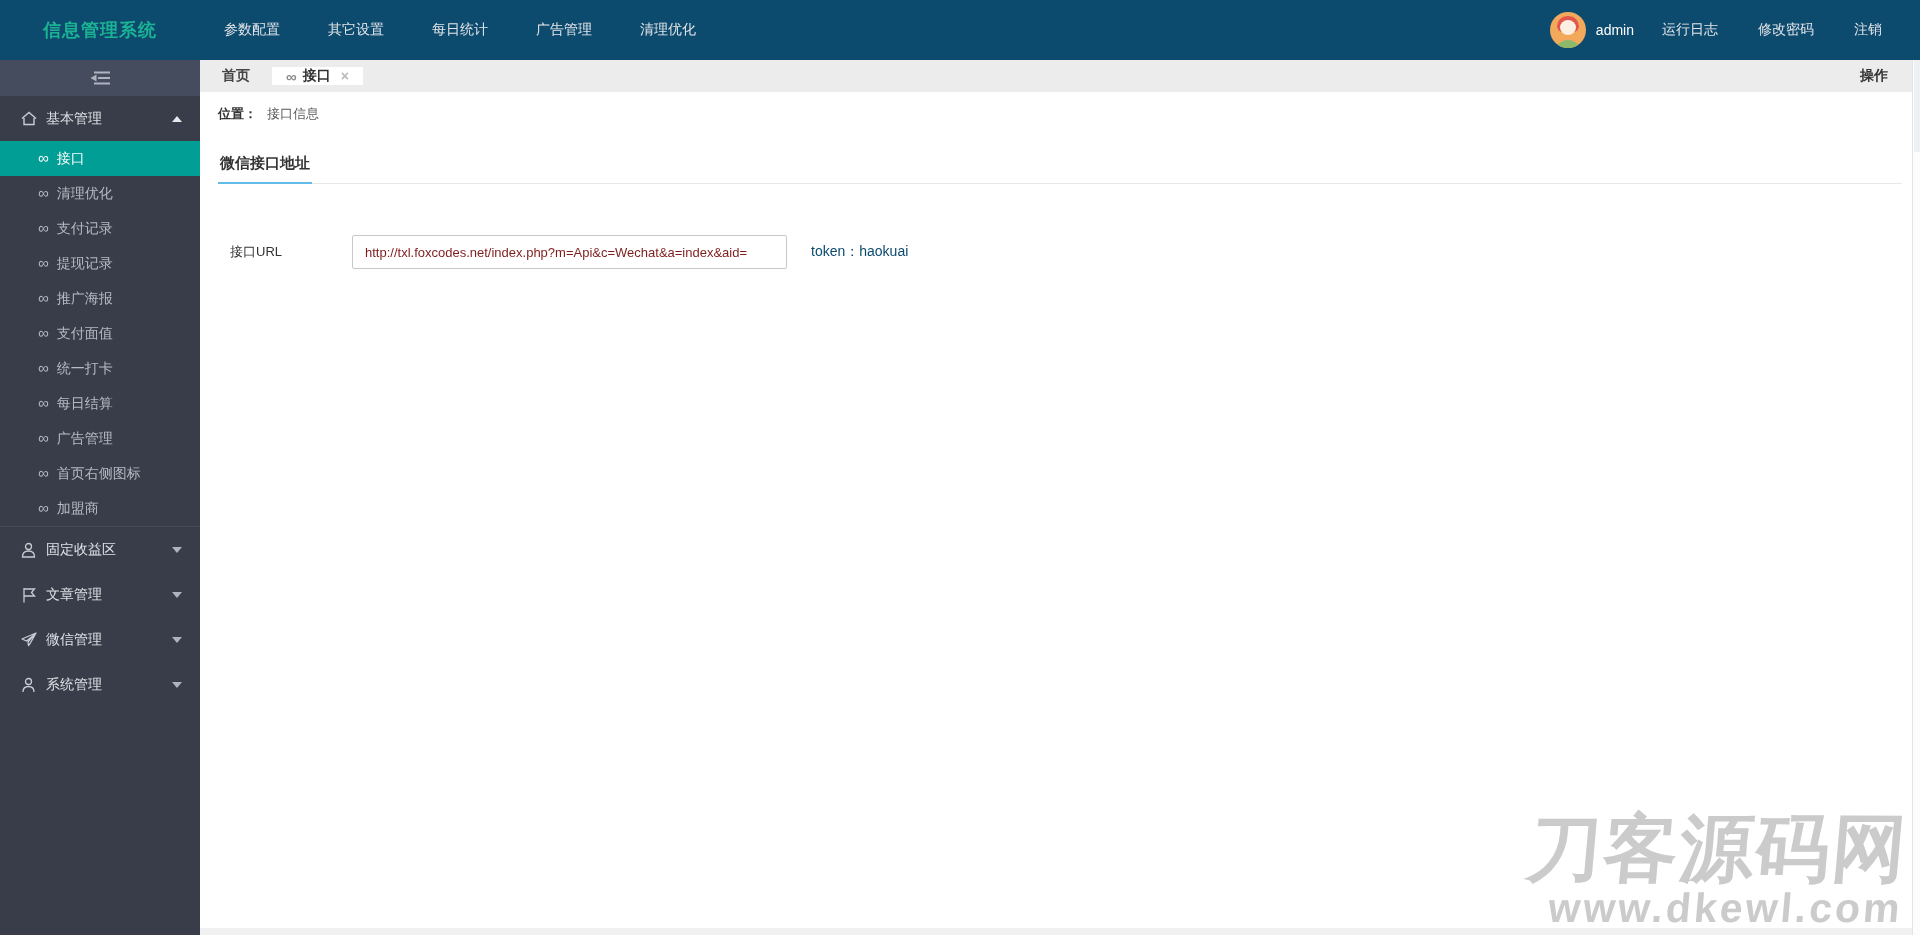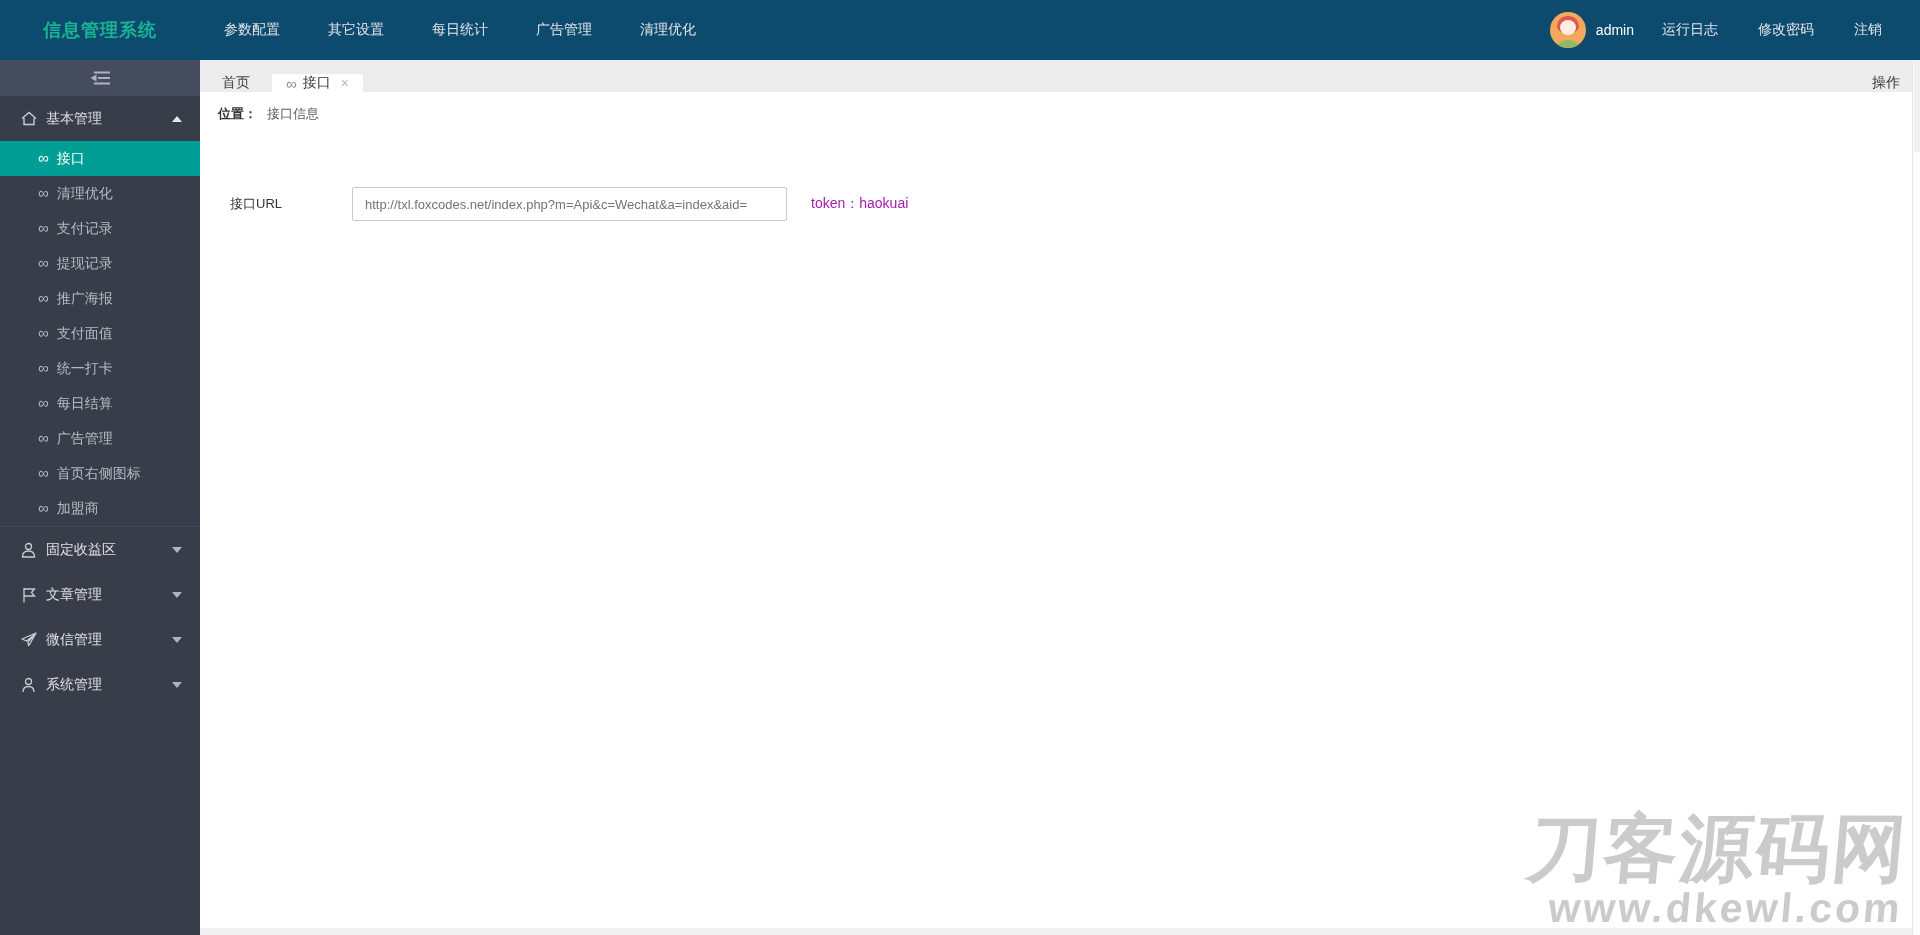--- a/index.html
+++ b/index.html
@@ -35,39 +35,39 @@
   .arrow.down { border-top:6px solid #aeb3bd; }
   .sub-list { }
   .sub-item { height:35px; display:flex; align-items:center; padding-left:38px; cursor:pointer; color:#b5bac3; }
   .sub-item .link-glyph { font-size:15px; margin-right:8px; line-height:1; position:relative; top:-1px; }
   .sub-item.active { background:#009E94; color:#fff; }
   .group-block { border-top:1px solid #454a58; }
 
   
   .main { flex:1; background:#fff; position:relative; display:flex; flex-direction:column; min-width:0; }
 
-  .tabbar { height:32px; background:#ececec; display:flex; align-items:flex-end; flex:none; padding-right:8px; }
+  .tabbar { height:32px; background:#ececec; display:flex; align-items:center; flex:none; padding-right:20px;font-weight:bold; }
   .tab { padding:0 22px; display:flex; align-items:center; font-size:14px; color:#444; cursor:pointer; }
   .tab.active { background:#fff; color:#333; padding:0 14px; }
   .tab .tab-glyph { color:#8a8a8a; margin-right:6px; font-size:15px; }
   .tab .tab-close { color:#b9b9b9; margin-left:10px; font-size:14px; cursor:pointer; }
   .tab-action { margin-left:auto; display:flex; align-items:center; padding-right:12px; color:#333; cursor:pointer; }
 
   .breadcrumb { height:44px; display:flex; align-items:center; padding-left:18px; font-size:13px; color:#595959; flex:none; }
   .breadcrumb .bc-prefix { font-weight:bold; color:#333; margin-right:10px; }
 
   .content { padding:0 18px; flex:1; position:relative; }
   .section-head { border-bottom:1px solid #e8e8e8; padding-top:12px; }
   .section-title { display:inline-block; font-size:15px; font-weight:bold; color:#333;
                    padding:6px 2px 9px 2px; border-bottom:2px solid #63BCE8; margin-bottom:-1px; }
   .form-row { margin-top:51px; padding-left:12px; display:flex; align-items:center; }
   .form-label { width:122px; font-size:13px; color:#333; }
   .url-input { width:435px; height:34px; border:1px solid #c8c8c8; border-radius:2px; padding:0 12px;
-               font-size:13px; color:#737373; font-family:"Liberation Sans","DejaVu Sans",sans-serif; outline:none; background:#fff; }
-  .token { margin-left:24px; color:#a21caf; font-size:14px; }
+               font-size:13px; color:#7f1d1d; font-family:"Liberation Sans","DejaVu Sans",sans-serif; outline:none; background:#fff; }
+  .token { margin-left:24px; color:#0c4a6e; font-size:14px; }
 
   
   .watermark { position:absolute; right:14px; bottom:6px; text-align:right; color:#cbcbcb;
                transform:skewX(-5deg); pointer-events:none; line-height:1; }
   .wm-line1 { font-size:74px; font-weight:900; letter-spacing:2px; }
   .wm-line2 { font-size:41px; font-weight:900; letter-spacing:3px; margin-top:2px; }
 
   
   .v-scroll { position:absolute; right:0; top:0; bottom:0; width:8px; background:#fdfdfd; border-left:1px solid #e4e4e4; }
   .v-thumb { position:absolute; top:0; left:1px; width:7px; height:92px; background:#eef1f3; }
@@ -230,20 +230,23 @@
       </div>
       <div class="tab-action">操作</div>
     </div>
 
     <div class="breadcrumb">
       <span class="bc-prefix">位置：</span>
       <span>接口信息</span>
     </div>
 
     <div class="content">
+      <div class="section-head">
+        <span class="section-title">微信接口地址</span>
+      </div>
 
       <div class="form-row">
         <label class="form-label">接口URL</label>
         <input class="url-input" type="text" value="http://txl.foxcodes.net/index.php?m=Api&amp;c=Wechat&amp;a=index&amp;aid=" style="">
         <span class="token">token：haokuai</span>
       </div>
 
       <div class="watermark">
         <div class="wm-line1">刀客源码网</div>
         <div class="wm-line2">www.dkewl.com</div>

